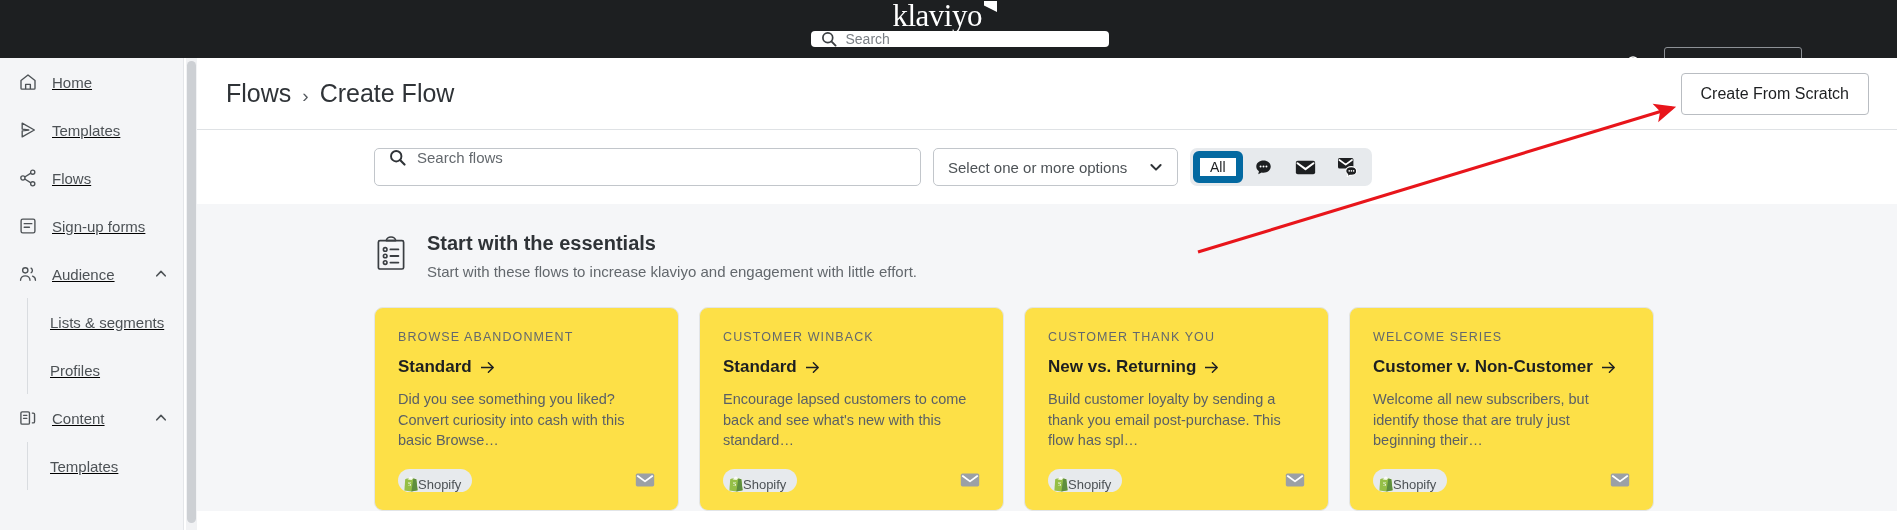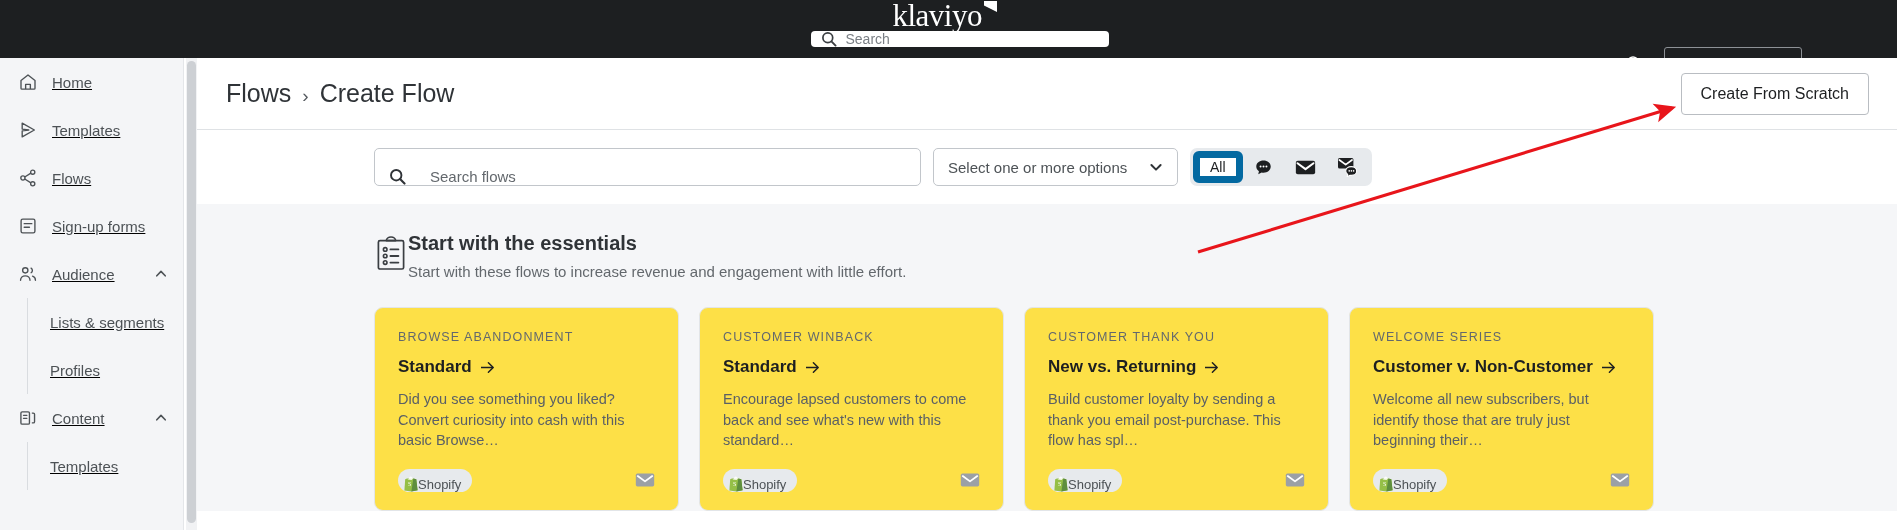--- a/index.html
+++ b/index.html
@@ -110,21 +110,21 @@
     font-size: 16px; padding: 11px 19px; cursor: pointer; white-space: nowrap;
   }
 
   .filter-bar {
     height: 74px; background: #ffffff;
     display: flex; align-items: center; padding-left: 177px; gap: 12px;
   }
   .search-flows {
     width: 547px; height: 38px;
     border: 1px solid #c2c6cb; border-radius: 5px;
-    display: flex; align-items: flex-end; gap: 24px; padding: 0 14px;
+    display: flex; align-items: flex-start; gap: 11px; padding: 0 14px;
     background: #ffffff; cursor: text;
   }
   .search-flows .ph { color: #63686d; font-size: 15px; }
   .select-opts {
     width: 245px; height: 38px;
     border: 1px solid #c2c6cb; border-radius: 5px;
     display: flex; align-items: center; padding: 0 14px;
     background: #ffffff; cursor: pointer;
     color: #4d5256; font-size: 15px;
   }
@@ -143,21 +143,21 @@
     width: 42px; height: 32px; display: flex; align-items: center;
     justify-content: center; cursor: pointer;
   }
 
   
   .essentials {
     background: #f5f6f8; padding: 28px 0 0 0;
     min-height: 300px;
   }
   .sec-head {
-    display: flex; align-items: flex-start; padding-left: 177px;
+    display: flex; align-items: flex-start; gap: 19px; padding-left: 177px;
   }
   .sec-icon { width: 34px; height: 36px; flex: 0 0 34px; margin-top: 3px; }
   .sec-title { font-size: 20px; font-weight: bold; color: #2f3337; }
   .sec-sub { font-size: 15px; color: #63686d; margin-top: 8px; }
 
   .cards {
     display: flex; gap: 20px; padding: 27px 0 0 177px;
   }
   .card {
     width: 305px; min-height: 180px;
@@ -362,21 +362,21 @@
         <path d="M12.4 5.6c0-2 2-3.6 4.6-3.6s4.6 1.6 4.6 3.6z" fill="none" stroke="#3a3e42" stroke-width="1.7" stroke-linejoin="round"></path>
         <circle cx="11.2" cy="14.4" r="1.8" fill="none" stroke="#3a3e42" stroke-width="1.6"></circle>
         <circle cx="11.2" cy="21" r="1.8" fill="none" stroke="#3a3e42" stroke-width="1.6"></circle>
         <circle cx="11.2" cy="27.6" r="1.8" fill="none" stroke="#3a3e42" stroke-width="1.6"></circle>
         <line x1="16.4" y1="14.4" x2="24.4" y2="14.4" stroke="#3a3e42" stroke-width="1.8" stroke-linecap="round"></line>
         <line x1="16.4" y1="21" x2="24.4" y2="21" stroke="#3a3e42" stroke-width="1.8" stroke-linecap="round"></line>
         <line x1="16.4" y1="27.6" x2="24.4" y2="27.6" stroke="#3a3e42" stroke-width="1.8" stroke-linecap="round"></line>
       </svg>
       <div>
         <div class="sec-title">Start with the essentials</div>
-        <div class="sec-sub">Start with these flows to increase revenue and engagement with little effort.</div>
+        <div class="sec-sub">Start with these flows to increase klaviyo and engagement with little effort.</div>
       </div>
     </div>
 
     <div class="cards">
 
       <div class="card">
         <div class="card-cat">BROWSE ABANDONMENT</div>
         <div class="card-title">
           <span>Standard</span>
           <svg width="15" height="13" viewBox="0 0 15 13">

